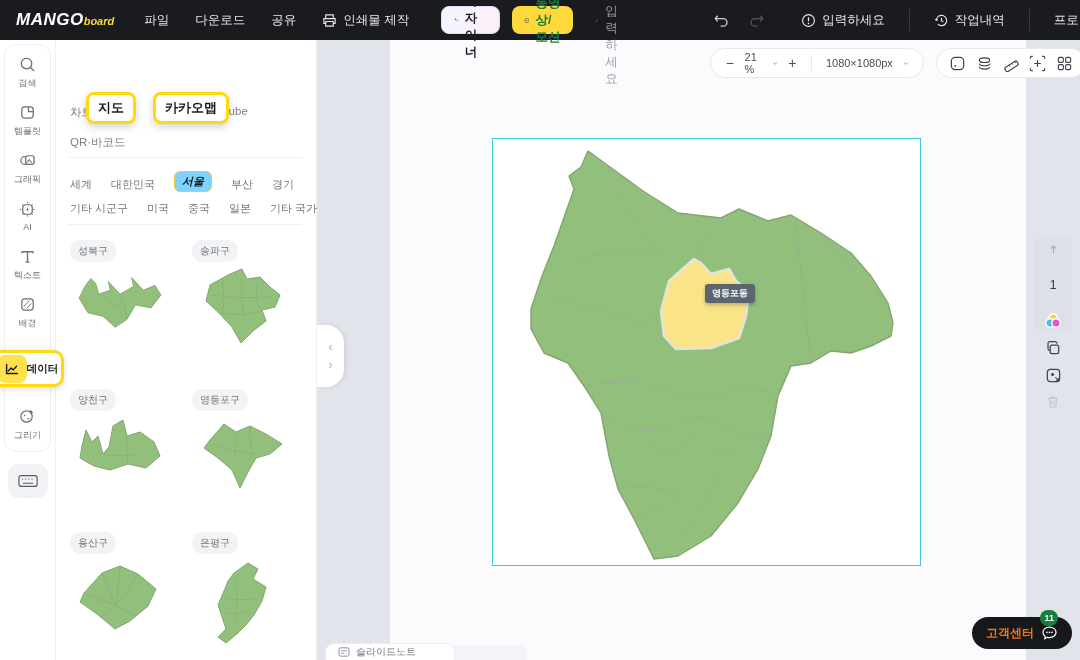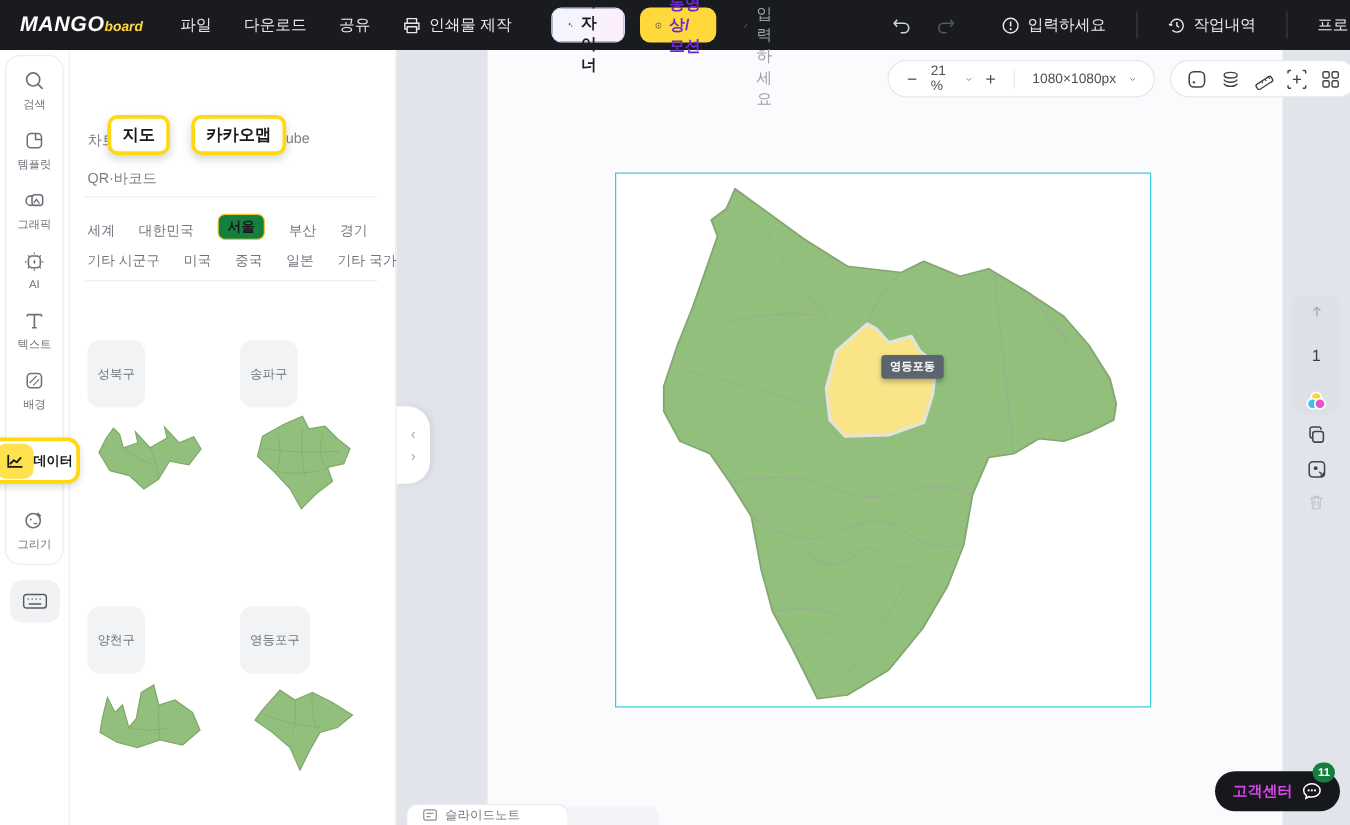--- a/index.html
+++ b/index.html
@@ -7,21 +7,21 @@
   svg { display:block; }
 
   
   .topbar { position:absolute; left:0; top:0; width:1080px; height:40px; background:#1a1b1e; display:flex; align-items:center; z-index:50; }
   .logo { display:flex; align-items:baseline; margin-left:16px; cursor:pointer; }
   .logo-main { color:#fff; font-weight:bold; font-size:17px; letter-spacing:0.5px; font-style:italic; }
   .logo-sub { color:#ffd93b; font-weight:bold; font-size:11px; font-style:italic; }
   .tb-menu { display:flex; align-items:center; gap:26px; margin-left:30px; }
   .tb-item { color:#e8e9ea; font-size:12.5px; cursor:pointer; display:flex; align-items:center; gap:6px; white-space:nowrap; }
   .btn-ai { margin-left:32px; background:linear-gradient(90deg,#f3f6ff,#fdeffa); border-radius:8px; height:28px; display:flex; align-items:center; gap:6px; padding:0 12px; font-size:12.5px; font-weight:bold; color:#1d1e22; cursor:pointer; border:1px solid #d9defa; }
-  .btn-video { margin-left:12px; background:#ffd93b; border-radius:8px; height:28px; display:flex; align-items:center; gap:6px; padding:0 12px; font-size:12.5px; font-weight:bold; color:#6d28d9; cursor:pointer; }
+  .btn-video { margin-left:12px; background:#ffd93b; border-radius:8px; height:28px; display:flex; align-items:center; gap:6px; padding:0 12px; font-size:12.5px; font-weight:bold; color:#15803d; cursor:pointer; }
   .tb-title { display:flex; align-items:center; gap:7px; margin-left:22px; color:#9b9fa6; font-size:12.5px; cursor:text; }
   .tb-undo { margin-left:84px; cursor:pointer; }
   .tb-redo { margin-left:18px; cursor:pointer; }
   .tb-sep { width:1px; height:22px; background:#3a3b40; margin:0 18px; }
   .tb-right { display:flex; align-items:center; gap:6px; color:#e8e9ea; font-size:12.5px; }
   .tb-status { display:flex; align-items:center; gap:6px; cursor:pointer; white-space:nowrap; }
 
   
   .iconbar { position:absolute; left:0; top:40px; width:56px; height:620px; background:#fff; border-right:1px solid #eef0f2; z-index:30; }
   .ib-group { border:1px solid #eceef1; border-radius:12px; margin:4px 4px 8px 4px; padding:3px 0; }
@@ -40,25 +40,25 @@
   .searchbox input::placeholder { color:#a7acb3; }
   .sb-sep { width:1px; height:14px; background:#e4e6ea; }
   .tabs { position:absolute; left:0; top:52px; width:261px; height:48px; }
   .tab-frag { position:absolute; top:13px; font-size:11.5px; color:#7a7f87; cursor:pointer; }
   .callout { position:absolute; top:0; background:#fff; border:3px solid #ffd910; border-radius:8px; padding:4px 9px; font-size:13px; font-weight:bold; color:#17181b; box-shadow:0 3px 8px rgba(0,0,0,.18); cursor:pointer; white-space:nowrap; z-index:5; }
   .qr-row { position:absolute; left:14px; top:95px; font-size:11.5px; color:#7a7f87; cursor:pointer; }
   .p-div1 { position:absolute; left:12px; top:117px; width:234px; height:1px; background:#eef0f2; }
   .chips { position:absolute; left:14px; top:128px; width:236px; }
   .chip-row { display:flex; align-items:flex-end; gap:19px; height:24px; }
   .chip { font-size:11px; color:#71767d; cursor:pointer; white-space:nowrap; }
-  .chip-sel { border:1.5px solid #f2c737; border-radius:6px; padding:2px 7px; color:#17181b; font-weight:bold; background:#15803d; }
+  .chip-sel { border:1.5px solid #f2c737; border-radius:6px; padding:2px 7px; color:#17181b; font-weight:bold; background:#7dd3fc;font-style:italic; }
   .p-div2 { position:absolute; left:12px; top:184px; width:234px; height:1px; background:#eef0f2; }
   .thumbs { position:absolute; left:14px; top:200px; width:236px; display:grid; grid-template-columns:114px 114px; column-gap:8px; row-gap:32px; }
   .thumb { position:relative; cursor:pointer; }
-  .thumb-label { display:inline-block; background:#f1f3f5; color:#6f747b; border-radius:10px; font-size:10px; padding:20px 8px; margin-bottom:3px; white-space:nowrap;margin-top:32px; }
+  .thumb-label { display:inline-block; background:#f1f3f5; color:#6f747b; border-radius:10px; font-size:10px; padding:4px 8px; margin-bottom:3px; white-space:nowrap; }
 
   
   .workspace { position:absolute; left:317px; top:40px; width:763px; height:620px; background:#fbfbfd; z-index:10; }
   .gutter-left { position:absolute; left:0; top:0; width:73px; height:620px; background:#e1e4ea; }
   .strip-right { position:absolute; left:709px; top:0; width:54px; height:620px; background:#e1e4ea; }
   .collapse-handle { position:absolute; left:0; top:285px; width:27px; height:62px; background:#fff; border-radius:0 18px 18px 0; box-shadow:2px 0 5px rgba(0,0,0,.08); display:flex; flex-direction:column; align-items:center; justify-content:center; gap:8px; cursor:pointer; z-index:6; }
   .collapse-handle span { color:#a6abb3; font-size:12px; line-height:10px; }
   .slidenote-ghost { position:absolute; left:120px; top:605px; width:90px; height:15px; background:#f2f4f7; border-radius:8px 8px 0 0; }
   .slidenote { position:absolute; left:8px; top:603px; width:130px; height:17px; background:#fff; border:1px solid #e9ebee; border-bottom:0; border-radius:9px 9px 0 0; display:flex; align-items:center; gap:6px; padding:0 12px; font-size:10px; color:#6f747b; cursor:pointer; z-index:7; }
 
@@ -72,22 +72,22 @@
   .tool-ic { cursor:pointer; }
 
   .artboard { position:absolute; left:175px; top:98px; width:429px; height:428px; background:#fff; border:1.5px solid #3cc9dd; z-index:5; }
   .map-tooltip { position:absolute; left:212px; top:145px; background:#5c6470; color:#fff; font-size:9px; font-weight:bold; padding:3px 7px; border-radius:3px; box-shadow:0 2px 4px rgba(0,0,0,.25); white-space:nowrap; z-index:6; }
 
   .pagenav { position:absolute; left:717px; top:196px; width:38px; height:96px; background:#dde1e7; border-radius:10px; display:flex; flex-direction:column; align-items:center; justify-content:space-between; padding:8px 0; z-index:6; }
   .pn-num { font-size:13px; color:#3a3f46; }
   .side-ic { position:absolute; left:721px; width:30px; height:26px; display:flex; align-items:center; justify-content:center; cursor:pointer; z-index:6; }
 
   .helpbtn { position:absolute; right:8px; bottom:11px; height:32px; background:#17181b; border-radius:17px; display:flex; align-items:center; gap:7px; padding:0 14px; cursor:pointer; z-index:9; }
-  .helpbtn .txt { color:#d946ef; font-size:12px; font-weight:bold; white-space:nowrap; }
-  .helpbadge { position:absolute; top:-7px; right:4px; min-width:16px; height:16px; background:#15803d; border-radius:9px; color:#fff; font-size:9px; font-weight:bold; display:flex; align-items:center; justify-content:center; padding:0 4px; }
+  .helpbtn .txt { color:#f97316; font-size:12px; font-weight:bold; white-space:nowrap; }
+  .helpbadge { position:absolute; top:-7px; right:14px; min-width:16px; height:16px; background:#15803d; border-radius:9px; color:#fff; font-size:9px; font-weight:bold; display:flex; align-items:center; justify-content:center; padding:0 4px; }
 </style>
 </head>
 <body>
 
 <div class="topbar">
   <div class="logo">
     <span class="logo-main">MANGO</span>
     <span class="logo-sub">board</span>
   </div>
   <div class="tb-menu">
@@ -283,20 +283,27 @@
       <svg width="100" height="72" viewBox="0 0 100 72">
           <path d="M12 32 L16 16 22 28 28 22 33 40 39 33 43 12 53 6 57 22 70 18 84 28 90 42 76 54 58 50 40 56 24 52 10 44 Z" fill="#92c07c" stroke="#7fa86c" stroke-width="1"></path>
           <path d="M33 40 Q50 44 66 40 M57 22 Q56 36 58 50" fill="none" stroke="#86ab74" stroke-width=".7"></path>
         </svg>
     </div>
     <div class="thumb">
       <span class="thumb-label">영등포구</span>
       <svg width="100" height="86" viewBox="0 0 100 86">
           <path d="M18 26 L32 10 44 18 58 12 74 20 90 30 78 40 64 44 56 58 48 74 40 56 26 44 12 34 Z" fill="#92c07c" stroke="#7fa86c" stroke-width="1"></path>
           <path d="M44 18 Q46 32 42 44 M58 12 Q56 28 62 42 M20 30 Q40 38 64 40" fill="none" stroke="#86ab74" stroke-width=".7"></path>
+        </svg>
+    </div>
+    <div class="thumb">
+      <span class="thumb-label">용산구</span>
+      <svg width="100" height="88" viewBox="0 0 100 88">
+          <path d="M14 36 L32 16 50 9 68 17 86 32 78 49 60 64 45 72 27 57 10 45 Z" fill="#92c07c" stroke="#7fa86c" stroke-width="1"></path>
+          <path d="M50 9 Q48 30 46 48 M32 16 Q40 34 46 48 M68 17 Q58 34 46 48 M46 48 Q38 58 30 60 M46 48 Q58 56 66 58 M14 36 Q30 44 46 48" fill="none" stroke="#86ab74" stroke-width=".7"></path>
         </svg>
     </div>
     <div class="thumb">
       <span class="thumb-label">은평구</span>
       <svg width="100" height="96" viewBox="0 0 100 96">
           <path d="M42 16 L56 6 66 12 61 22 74 30 70 44 62 58 54 68 46 76 34 86 26 80 34 72 30 60 26 48 32 34 36 24 Z" fill="#92c07c" stroke="#7fa86c" stroke-width="1"></path>
           <path d="M44 22 Q46 42 44 62 M32 40 Q44 44 62 42 M34 56 Q46 58 58 54" fill="none" stroke="#86ab74" stroke-width=".7"></path>
         </svg>
     </div>
 

